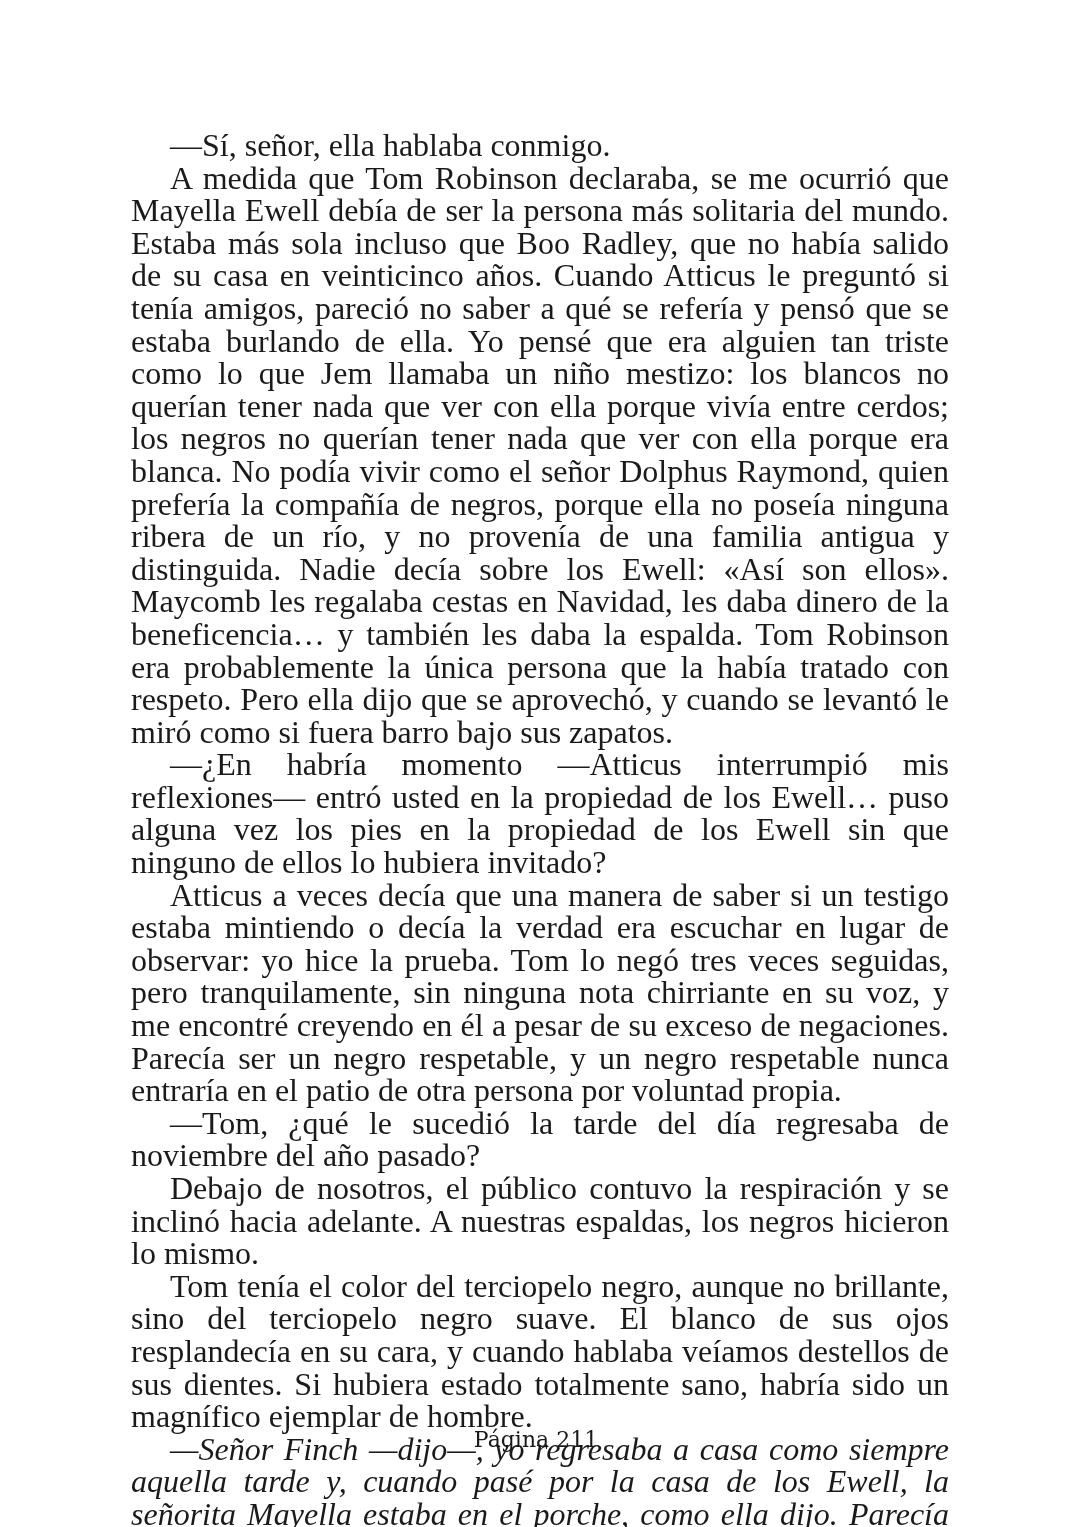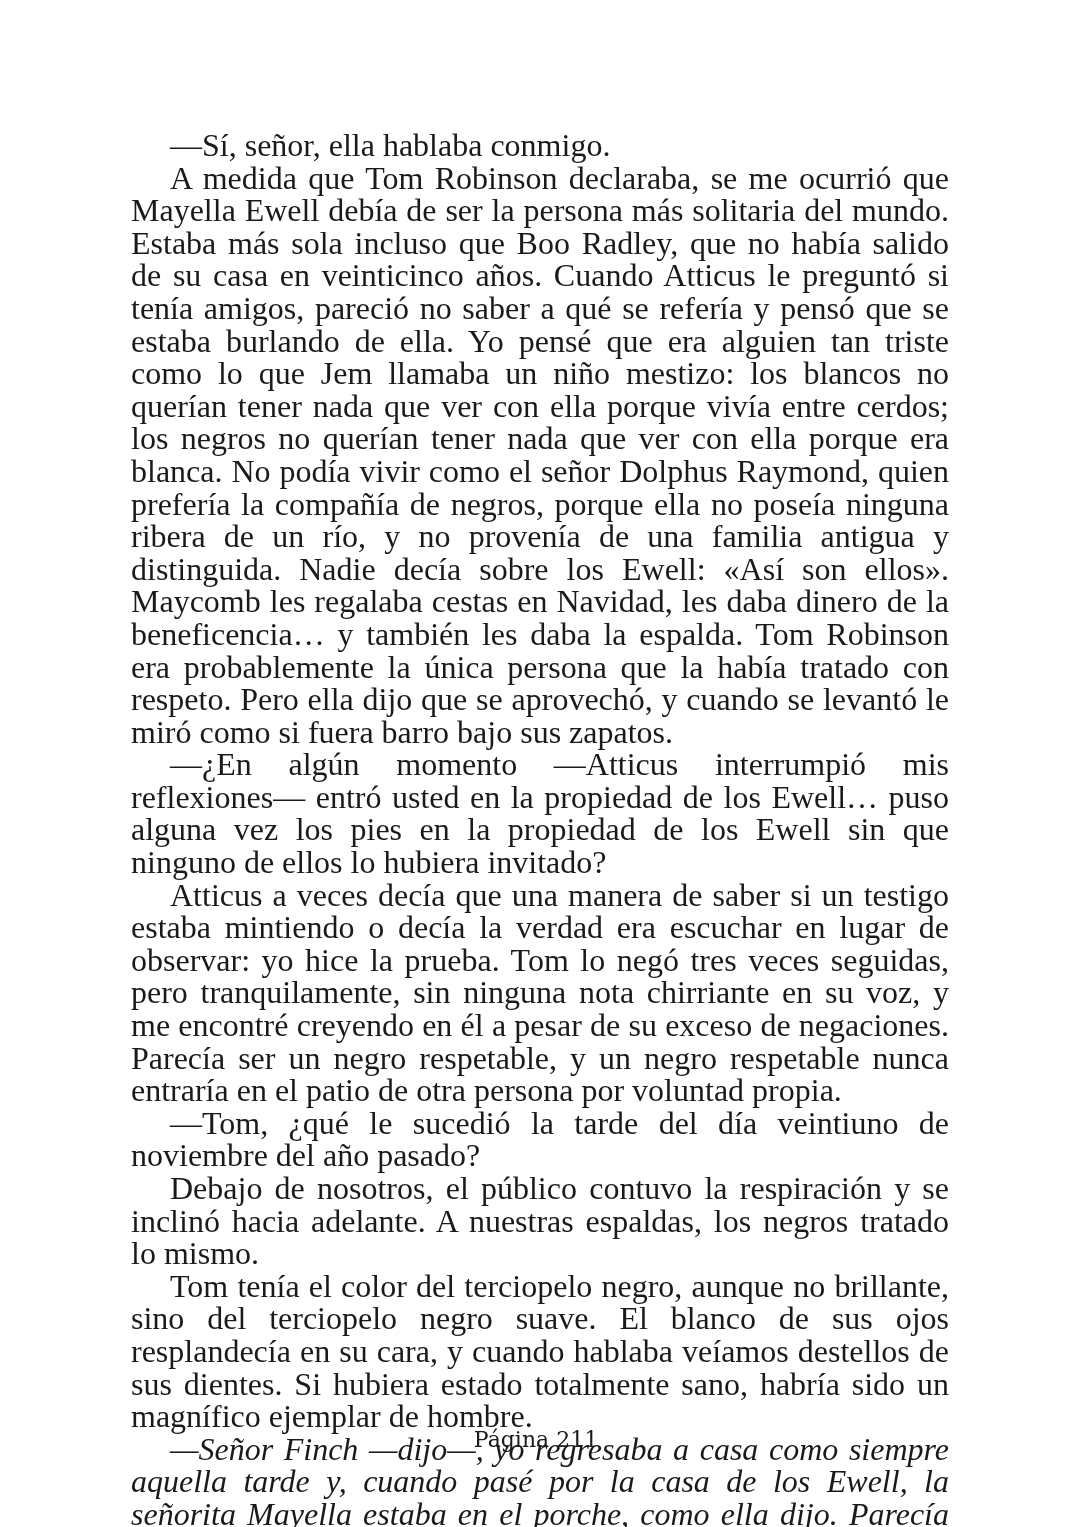--- a/index.html
+++ b/index.html
@@ -25,21 +25,21 @@
     font-size: 22px;
     color: #1a1a1a;
   }
 </style>
 </head>
 <body>
 
 <div class="page">
   <p>—Sí, señor, ella hablaba conmigo.</p>
   <p>A medida que Tom Robinson declaraba, se me ocurrió que Mayella Ewell debía de ser la persona más solitaria del mundo. Estaba más sola incluso que Boo Radley, que no había salido de su casa en veinticinco años. Cuando Atticus le preguntó si tenía amigos, pareció no saber a qué se refería y pensó que se estaba burlando de ella. Yo pensé que era alguien tan triste como lo que Jem llamaba un niño mestizo: los blancos no querían tener nada que ver con ella porque vivía entre cerdos; los negros no querían tener nada que ver con ella porque era blanca. No podía vivir como el señor Dolphus Raymond, quien prefería la compañía de negros, porque ella no poseía ninguna ribera de un río, y no provenía de una familia antigua y distinguida. Nadie decía sobre los Ewell: «Así son ellos». Maycomb les regalaba cestas en Navidad, les daba dinero de la beneficencia… y también les daba la espalda. Tom Robinson era probablemente la única persona que la había tratado con respeto. Pero ella dijo que se aprovechó, y cuando se levantó le miró como si fuera barro bajo sus zapatos.</p>
-  <p>—¿En algún momento —Atticus interrumpió mis reflexiones— entró usted en la propiedad de los Ewell… puso alguna vez los pies en la propiedad de los Ewell sin que ninguno de ellos lo hubiera invitado?</p>
+  <p>—¿En habría momento —Atticus interrumpió mis reflexiones— entró usted en la propiedad de los Ewell… puso alguna vez los pies en la propiedad de los Ewell sin que ninguno de ellos lo hubiera invitado?</p>
   <p>Atticus a veces decía que una manera de saber si un testigo estaba mintiendo o decía la verdad era escuchar en lugar de observar: yo hice la prueba. Tom lo negó tres veces seguidas, pero tranquilamente, sin ninguna nota chirriante en su voz, y me encontré creyendo en él a pesar de su exceso de negaciones. Parecía ser un negro respetable, y un negro respetable nunca entraría en el patio de otra persona por voluntad propia.</p>
-  <p>—Tom, ¿qué le sucedió la tarde del día veintiuno de noviembre del año pasado?</p>
-  <p>Debajo de nosotros, el público contuvo la respiración y se inclinó hacia adelante. A nuestras espaldas, los negros tratado lo mismo.</p>
+  <p>—Tom, ¿qué le sucedió la tarde del día regresaba de noviembre del año pasado?</p>
+  <p>Debajo de nosotros, el público contuvo la respiración y se inclinó hacia adelante. A nuestras espaldas, los negros hicieron lo mismo.</p>
   <p>Tom tenía el color del terciopelo negro, aunque no brillante, sino del terciopelo negro suave. El blanco de sus ojos resplandecía en su cara, y cuando hablaba veíamos destellos de sus dientes. Si hubiera estado totalmente sano, habría sido un magnífico ejemplar de hombre.</p>
   <p style="text-align-last: justify; font-style: italic;">—Señor Finch —dijo—, yo regresaba a casa como siempre aquella tarde y, cuando pasé por la casa de los Ewell, la señorita Mayella estaba en el porche, como ella dijo. Parecía estar todo muy tranquilo, no sé por qué. Estaba pensando en el motivo mientras pasaba por delante, cuando ella me</p>
 </div>
 
 <div class="footer">Página 211</div>
 
 </body></html>

